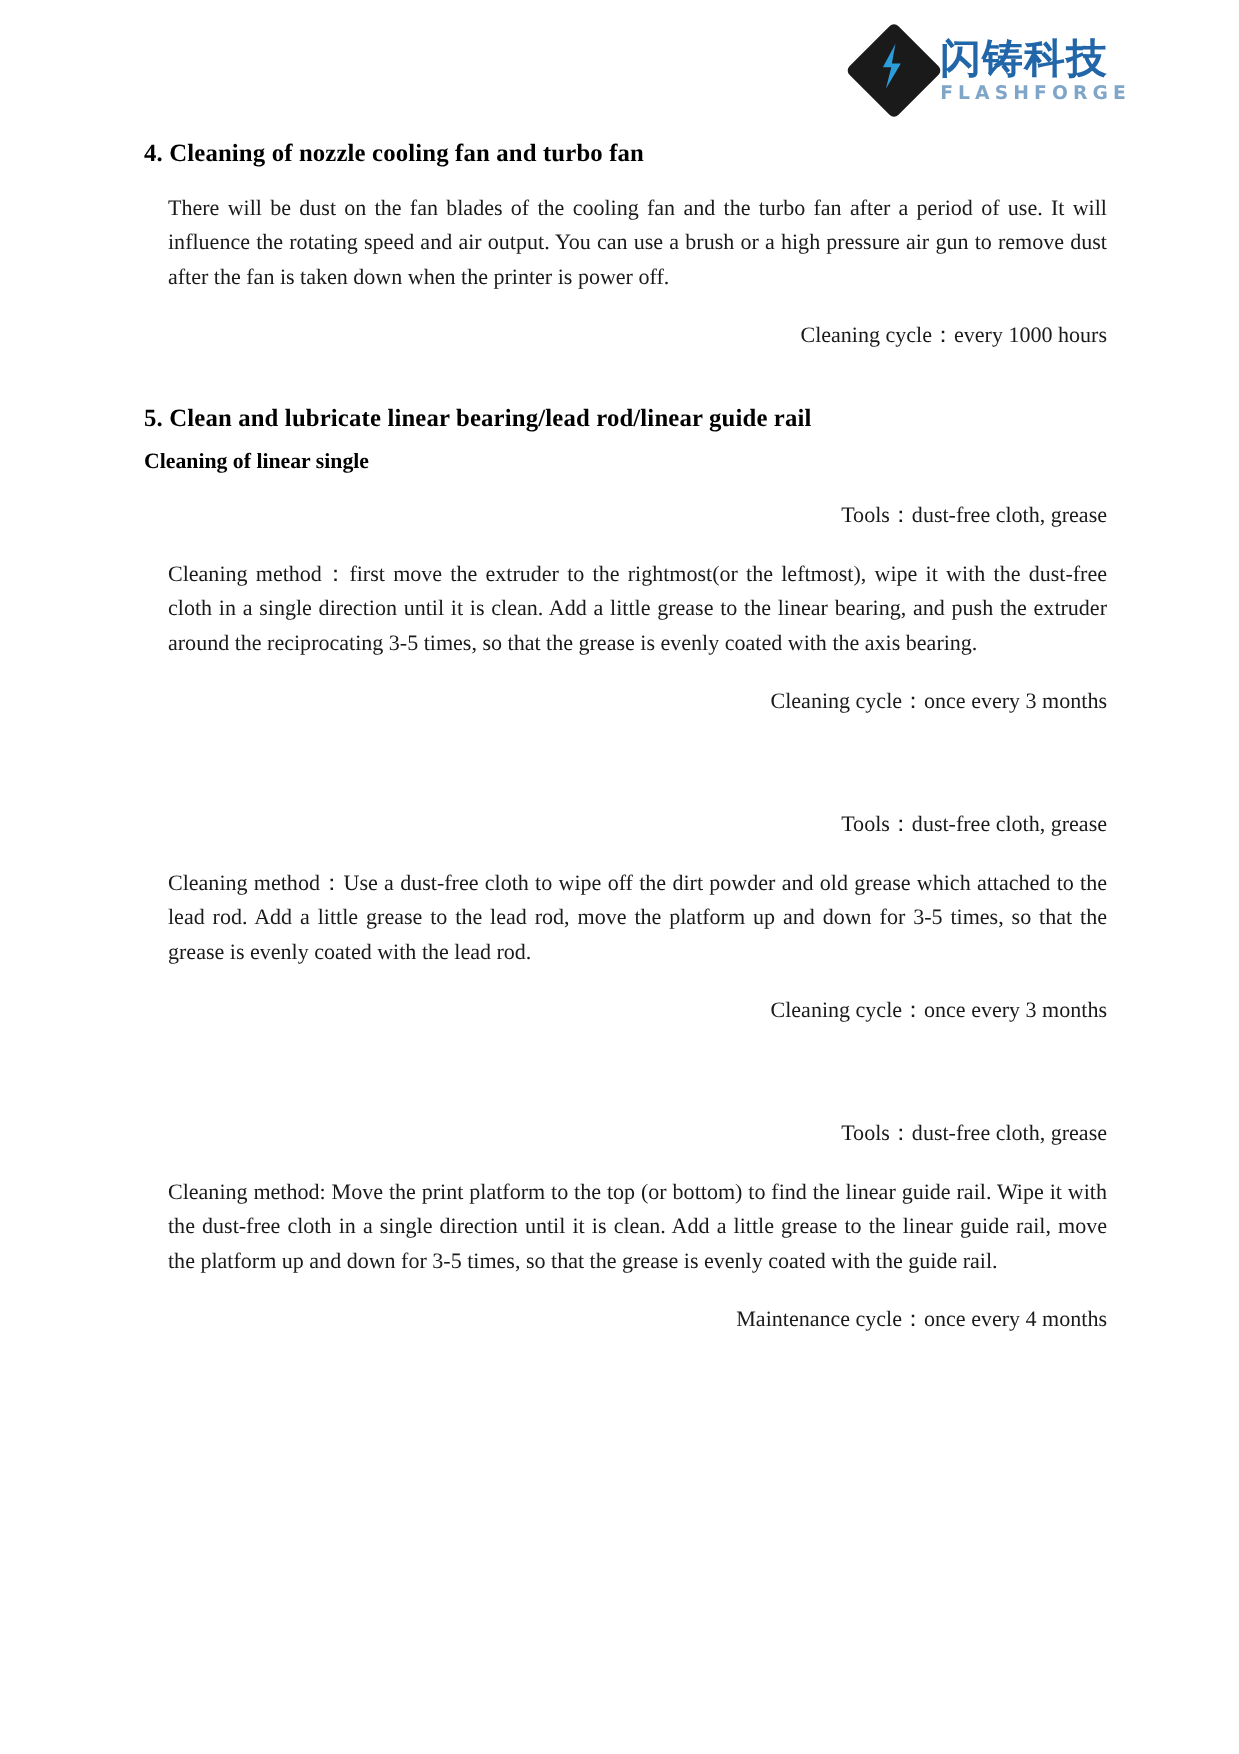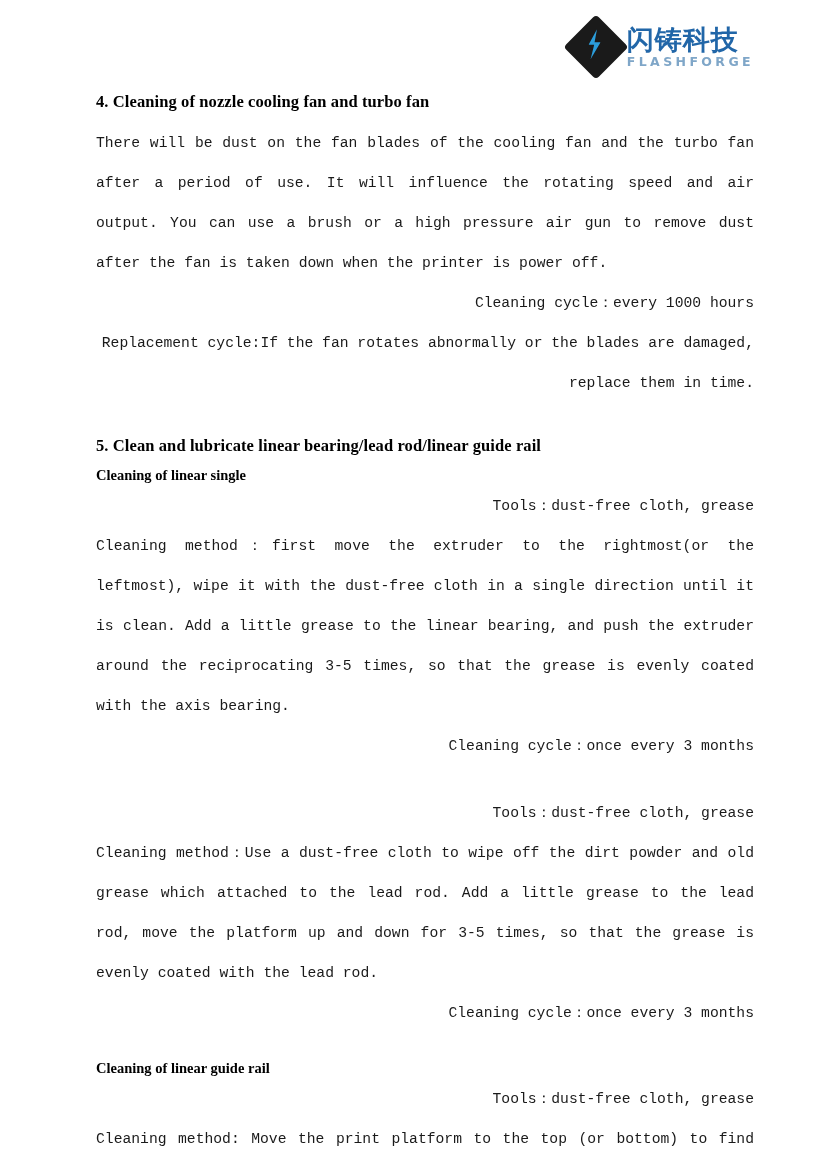--- a/index.html
+++ b/index.html
@@ -88,25 +88,24 @@
     margin-top: 33px;
   }
   h3.sub-title {
     font-family: "Liberation Serif", serif;
     font-size: 14.5px;
     font-weight: bold;
     margin: 0 0 2px 0;
   }
   p.body {
     font-size: 14.7px;
-    line-height: 40px;
-    margin: 0;
+    line-height: 23px;
+    margin: 16px;
     text-align: justify;
     color: #1a1a1a;
-    font-family: Liberation Mono, monospace;
   }
   p.body.nojust {
     text-align: right;
   }
   .gap-block { height: 27px; }
   .subsec { margin-top: 0; }
 </style>
 </head>
 <body>
 
@@ -118,21 +117,20 @@
       <div class="logo-cn">闪铸科技</div>
       <div class="logo-en">FLASHFORGE</div>
     </div>
   </div>
 
   <div class="content">
 
     <h2 class="section-title">4. Cleaning of nozzle cooling fan and turbo fan</h2>
     <p class="body">There will be dust on the fan blades of the cooling fan and the turbo fan after a period of use. It will influence the rotating speed and air output. You can use a brush or a high pressure air gun to remove dust after the fan is taken down when the printer is power off.</p>
     <p class="body nojust">Cleaning cycle：every 1000 hours</p>
-    <p class="body nojust">Replacement cycle:If the fan rotates abnormally or the blades are damaged, replace them in time.</p>
 
     <h2 class="section-title spaced">5. Clean and lubricate linear bearing/lead rod/linear guide rail</h2>
 
     <div class="subsec">
       <h3 class="sub-title">Cleaning of linear single</h3>
       <p class="body nojust">Tools：dust-free cloth, grease</p>
       <p class="body">Cleaning method：first move the extruder to the rightmost(or the leftmost), wipe it with the dust-free cloth in a single direction until it is clean. Add a little grease to the linear bearing, and push the extruder around the reciprocating 3-5 times, so that the grease is evenly coated with the axis bearing.</p>
       <p class="body nojust">Cleaning cycle：once every 3 months</p>
     </div>
 
@@ -140,20 +138,19 @@
 
     <div class="subsec">
       <p class="body nojust">Tools：dust-free cloth, grease</p>
       <p class="body">Cleaning method：Use a dust-free cloth to wipe off the dirt powder and old grease which attached to the lead rod. Add a little grease to the lead rod, move the platform up and down for 3-5 times, so that the grease is evenly coated with the lead rod.</p>
       <p class="body nojust">Cleaning cycle：once every 3 months</p>
     </div>
 
     <div class="gap-block"></div>
 
     <div class="subsec">
-      <h3 class="sub-title">Cleaning of linear guide rail</h3>
       <p class="body nojust">Tools：dust-free cloth, grease</p>
       <p class="body">Cleaning method: Move the print platform to the top (or bottom) to find the linear guide rail. Wipe it with the dust-free cloth in a single direction until it is clean. Add a little grease to the linear guide rail, move the platform up and down for 3-5 times, so that the grease is evenly coated with the guide rail.</p>
       <p class="body nojust">Maintenance cycle：once every 4 months</p>
     </div>
 
   </div>
 </div>
 
 </body></html>

